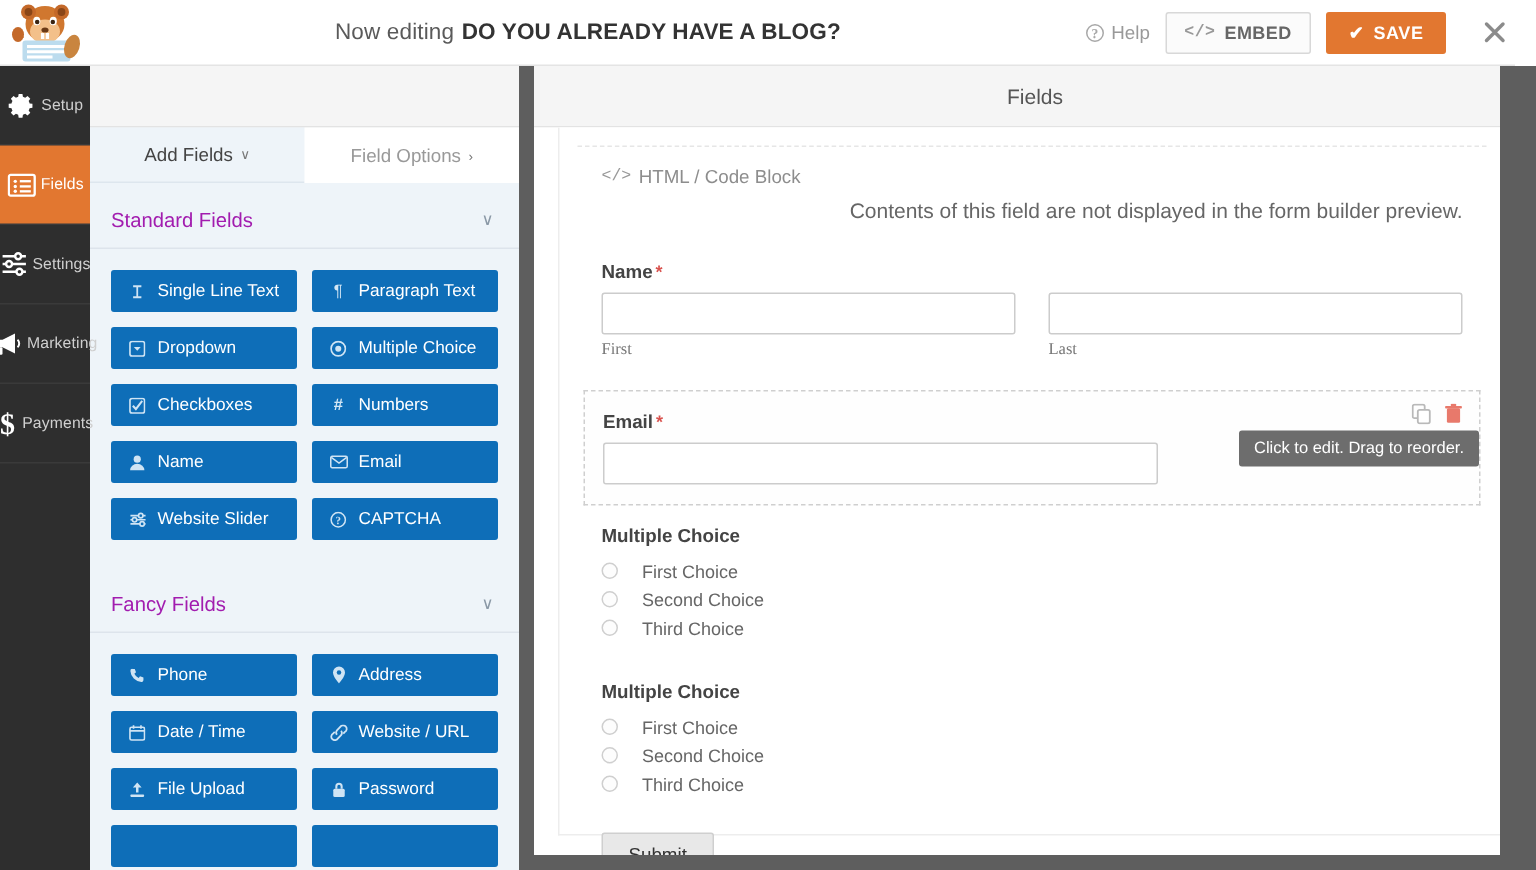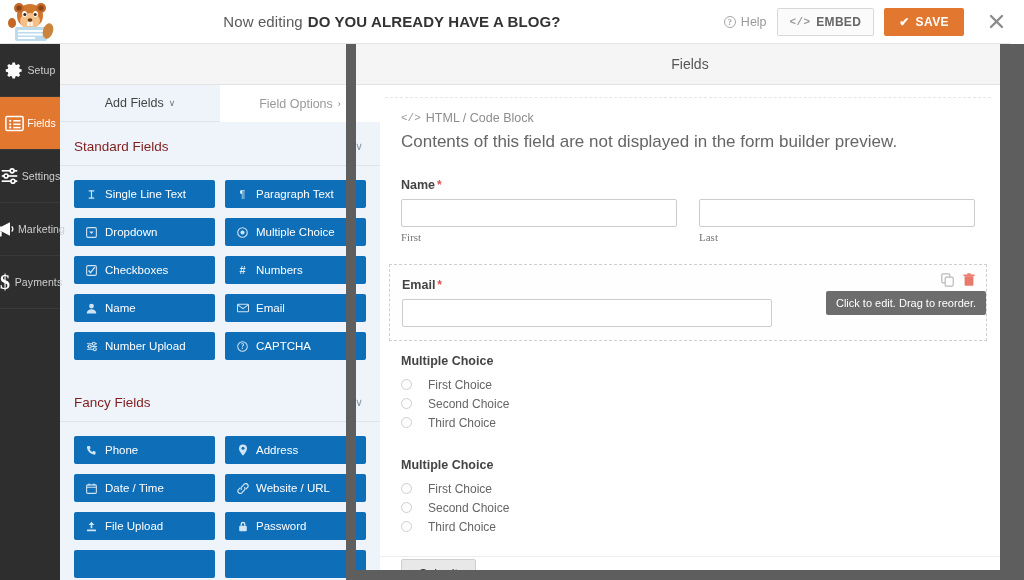--- a/index.html
+++ b/index.html
@@ -75,40 +75,40 @@
     color: #cfcfcf; cursor: pointer;
     border-bottom: 1px solid #3a3a3a;
   }
   .nav-item.active { background: #e27730; color: #ffffff; }
   .nav-label { font-size: 10.5px; letter-spacing: .1px; }
   .nav-ico { width: 20px; height: 19px; display:flex; align-items:center; justify-content:center; }
   .nav-ico svg { display: block; }
 
   
   .panel {
-    position: absolute; top: 44px; left: 60px; width: 320px; height: 536px;
+    position: absolute; top: 44px; left: 60px; width: 286px; height: 536px;
     background: #eef4f9; z-index: 20; overflow: hidden;
   }
   .panel-top-gap { height: 41px; background: #f5f5f5; border-bottom:1px solid #e3e3e3; }
   .tabs { display: flex; height: 37px; }
   .tab {
     flex: 1 1 50%; display: flex; align-items: center; justify-content: center;
     gap: 5px; font-size: 12.5px; cursor: pointer;
   }
   .tab-add { background: #eef4f9; color: #444444; border-bottom: 1px solid #dde6ee; }
   .tab-opts { background: #ffffff; color: #999999; }
   .caret { font-size: 9px; color: #777; }
   .panel-scroll { height: 458px; overflow: hidden; padding: 0 0 0 0; }
 
   .section-head {
     display: flex; align-items: center; justify-content: space-between;
     padding: 17px 17px 11px 14px;
     border-bottom: 1px solid #dde4ec; margin: 0 0 0 0;
   }
-  .section-title { font-size: 13.5px; color: #7f1d1d; }
+  .section-title { font-size: 13.5px; color: #a21caf; }
   .section-caret { font-size: 11px; color: #8a98a6; }
 
   .btn-grid {
     display: grid; grid-template-columns: 1fr 1fr; gap: 10px 10px;
     padding: 14px 14px 4px 14px;
   }
   .field-btn {
     background: #0e6eb8; color: #ffffff; height: 28px;
     display: flex; align-items: center; gap: 7px;
     padding-left: 11px; font-size: 11.5px; cursor: pointer;
@@ -143,21 +143,21 @@
     position: absolute; top: 41px; left: 16px; width: 632px; height: 472px;
     background: #ffffff; border: 1px solid #ededed; border-top: none;
     padding: 0 28px;
   }
   .cut-field { height: 13px; border-bottom: 1px dashed #e6e6e6; margin: 0 -16px; }
 
   .fld { padding: 13px 12px 13px 12px; margin: 0 -12px; position: relative; }
   .fld-label { font-size: 12.5px; font-weight: bold; color: #444444; margin-bottom: 7px; }
   .fld-label.muted { font-weight: normal; color: #8d8d8d; display:flex; align-items:center; gap:5px;}
   .req { color: #d9534f; font-size: 12px; margin-left: 2px; }
-  .fld-note { font-size: 17px; color: #666666; }
+  .fld-note { font-size: 14px; color: #666666; text-align: right; }
   .inp {
     background: #ffffff; border: 1px solid #cccccc; height: 28px; border-radius: 2px;
   }
   .name-row { display: flex; gap: 22px; font-family: Liberation Serif, serif; }
   .name-col { flex: 1 1 50%; }
   .sub-label { font-size: 11px; color: #777777; margin-top: 4px; }
 
   .fld-hover {
     border: 1px dashed #cfcfcf; background: #fefefe;
   }
@@ -414,21 +414,21 @@
           <span class="fico">
             <svg width="12" height="11" viewBox="0 0 13 12" stroke="#cfe4f4" stroke-width="1.2">
               <line x1="1" y1="3" x2="12" y2="3"></line>
                 <line x1="1" y1="6" x2="12" y2="6"></line>
                 <line x1="1" y1="9" x2="12" y2="9"></line>
               <circle cx="8.5" cy="3" r="1.6" fill="#0e6eb8"></circle>
               <circle cx="4" cy="6" r="1.6" fill="#0e6eb8"></circle>
               <circle cx="9.5" cy="9" r="1.6" fill="#0e6eb8"></circle>
             </svg>
             </span>
-          <span>Number Upload</span>
+          <span>Website Slider</span>
         </div>
 
         <div class="field-btn">
           <span class="fico">
             <svg width="11" height="11" viewBox="0 0 12 12">
               <circle cx="6" cy="6" r="5.2" fill="none" stroke="#cfe4f4" stroke-width="1.1"></circle>
               <text x="6" y="8.8" font-family="Liberation Serif, serif" font-size="8" font-weight="bold" text-anchor="middle" fill="#cfe4f4">?</text>
             </svg>
             </span>
           <span>CAPTCHA</span>

